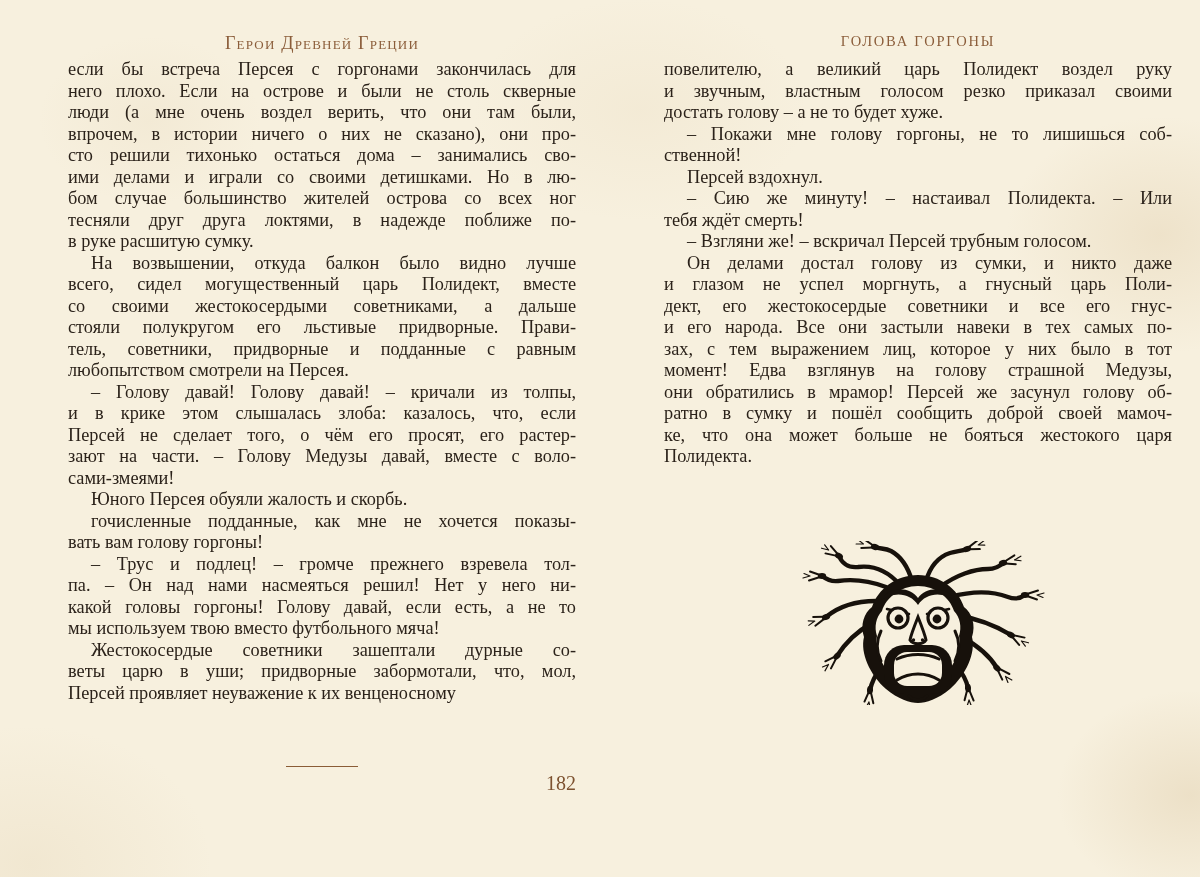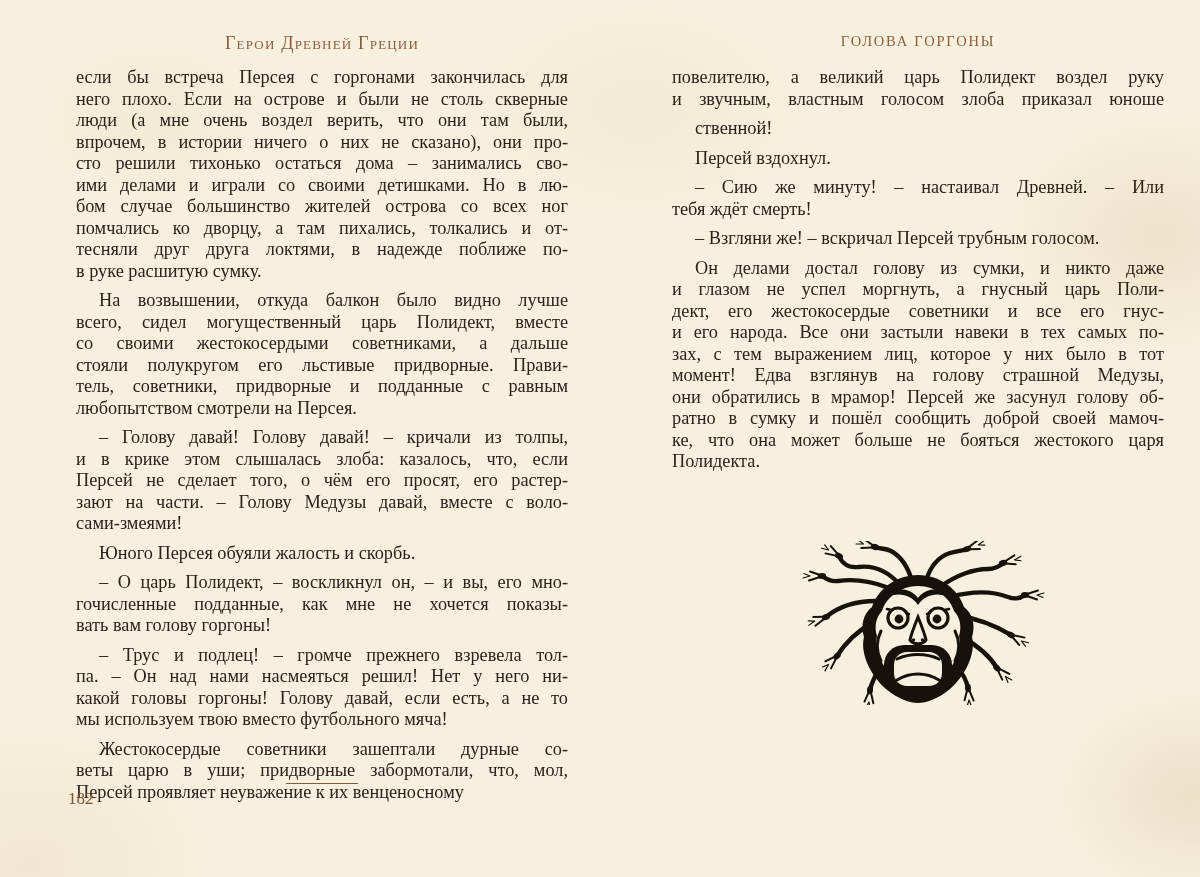--- a/index.html
+++ b/index.html
@@ -27,27 +27,27 @@
   .page-left .running-head {
     font-variant:small-caps; font-size:18px; letter-spacing:1.2px;
   }
   .page-right .running-head {
     font-size:14.5px; letter-spacing:1.8px;
   }
   .body-text {
     position:absolute; top:59px; left:0; width:508px;
     font-size:18.3px; line-height:21.5px;
   }
-  .para { margin:8px; }
+  .para { margin:0; }
   .para.indent .tline:first-child { text-indent:23px; }
   .tline { text-align:justify; text-align-last:justify; }
   .tline.lastline { text-align-last:auto; }
   .folio {
-    position:absolute; top:783px; left:0; right:0;
-    text-align:left; color:#7d5230; font-size:17px;
+    position:absolute; top:766px; left:0; right:0;
+    text-align:right; color:#7d5230; font-size:20px;
   }
   .folio-rule {
     width:72px; height:1px; margin:0 auto 5px auto;
     background:#8a5c36;
   }
   .illustration {
     position:absolute; top:541px; left:50%;
     transform:translateX(-50%);
     width:256px; height:164px;
   }
@@ -61,21 +61,20 @@
     <div class="running-head">Герои Древней Греции</div>
     <div class="body-text">
         <div class="para">
           <div class="tline">если бы встреча Персея с горгонами закончилась для</div>
           <div class="tline">него плохо. Если на острове и были не столь скверные</div>
           <div class="tline">люди (а мне очень воздел верить, что они там были,</div>
           <div class="tline">впрочем, в истории ничего о них не сказано), они про-</div>
           <div class="tline">сто решили тихонько остаться дома – занимались сво-</div>
           <div class="tline">ими делами и играли со своими детишками. Но в лю-</div>
           <div class="tline">бом случае большинство жителей острова со всех ног</div>
-          <div class="tline">помчались ко дворцу, а там пихались, толкались и от-</div>
           <div class="tline">тесняли друг друга локтями, в надежде поближе по-</div>
           <div class="tline lastline">в руке расшитую сумку.</div>
         </div>
         <div class="para indent">
           <div class="tline">На возвышении, откуда балкон было видно лучше</div>
           <div class="tline">всего, сидел могущественный царь Полидект, вместе</div>
           <div class="tline">со своими жестокосердыми советниками, а дальше</div>
           <div class="tline">стояли полукругом его льстивые придворные. Прави-</div>
           <div class="tline">тель, советники, придворные и подданные с равным</div>
           <div class="tline lastline">любопытством смотрели на Персея.</div>
@@ -84,21 +83,20 @@
           <div class="tline">– Голову давай! Голову давай! – кричали из толпы,</div>
           <div class="tline">и в крике этом слышалась злоба: казалось, что, если</div>
           <div class="tline">Персей не сделает того, о чём его просят, его растер-</div>
           <div class="tline">зают на части. – Голову Медузы давай, вместе с воло-</div>
           <div class="tline lastline">сами-змеями!</div>
         </div>
         <div class="para indent">
           <div class="tline lastline">Юного Персея обуяли жалость и скорбь.</div>
         </div>
         <div class="para indent">
-          <div class="tline">– О царь Полидект, – воскликнул он, – и вы, его мно-</div>
           <div class="tline">гочисленные подданные, как мне не хочется показы-</div>
           <div class="tline lastline">вать вам голову горгоны!</div>
         </div>
         <div class="para indent">
           <div class="tline">– Трус и подлец! – громче прежнего взревела тол-</div>
           <div class="tline">па. – Он над нами насмеяться решил! Нет у него ни-</div>
           <div class="tline">какой головы горгоны! Голову давай, если есть, а не то</div>
           <div class="tline lastline">мы используем твою вместо футбольного мяча!</div>
         </div>
         <div class="para indent">
@@ -111,30 +109,32 @@
       <div class="folio-rule"></div>
       <div>182</div>
     </div>
   </div>
 
   <div class="page page-right">
     <div class="running-head">ГОЛОВА ГОРГОНЫ</div>
     <div class="body-text">
         <div class="para">
           <div class="tline">повелителю, а великий царь Полидект воздел руку</div>
-          <div class="tline">и звучным, властным голосом злоба приказал юноше</div>
-        </div>
-        <div class="para indent">
+          <div class="tline">и звучным, властным голосом резко приказал своими</div>
+          <div class="tline lastline">достать голову – а не то будет хуже.</div>
+        </div>
+        <div class="para indent">
+          <div class="tline">– Покажи мне голову горгоны, не то лишишься соб-</div>
           <div class="tline lastline">ственной!</div>
         </div>
         <div class="para indent">
           <div class="tline lastline">Персей вздохнул.</div>
         </div>
         <div class="para indent">
-          <div class="tline">– Сию же минуту! – настаивал Древней. – Или</div>
+          <div class="tline">– Сию же минуту! – настаивал Полидекта. – Или</div>
           <div class="tline lastline">тебя ждёт смерть!</div>
         </div>
         <div class="para indent">
           <div class="tline lastline">– Взгляни же! – вскричал Персей трубным голосом.</div>
         </div>
         <div class="para indent">
           <div class="tline">Он делами достал голову из сумки, и никто даже</div>
           <div class="tline">и глазом не успел моргнуть, а гнусный царь Поли-</div>
           <div class="tline">дект, его жестокосердые советники и все его гнус-</div>
           <div class="tline">и его народа. Все они застыли навеки в тех самых по-</div>

